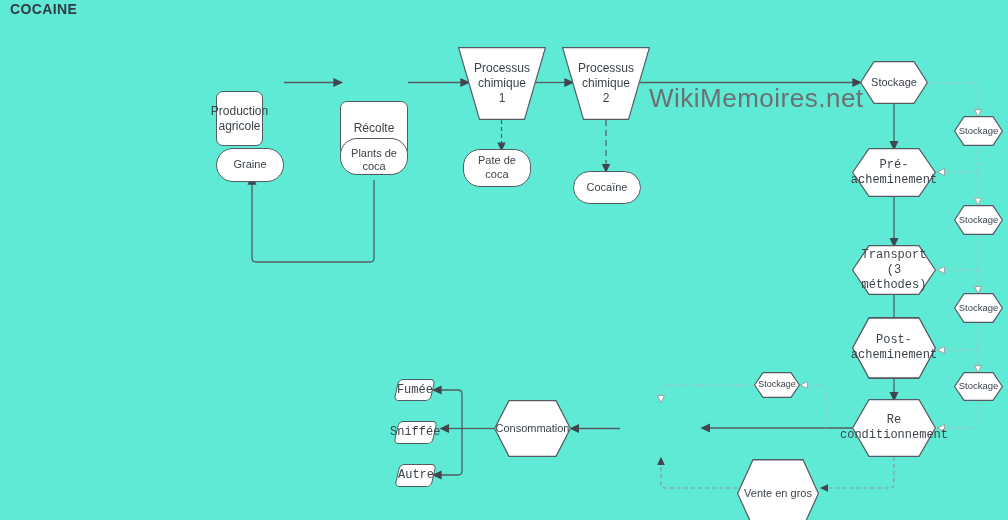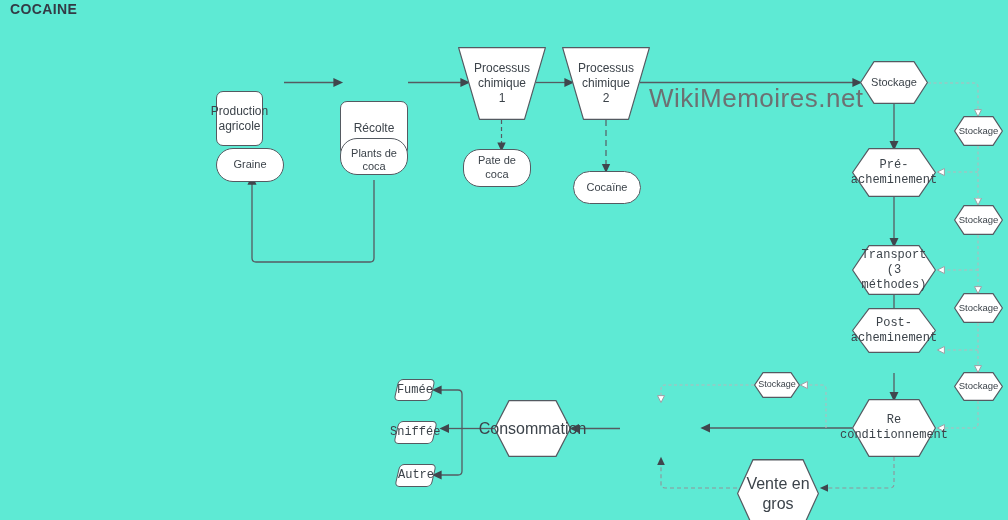--- a/index.html
+++ b/index.html
@@ -8,21 +8,21 @@
   #wires{position:absolute;left:0;top:0;}
   .solid{stroke:#555b61;stroke-width:1.3;fill:none;}
   .ddark{stroke:#565c63;stroke-width:1.2;fill:none;stroke-dasharray:4,3;}
   .ddot{stroke:#565c63;stroke-width:1.2;fill:none;stroke-dasharray:6,4;}
   .rail{stroke:#b5b8bb;stroke-width:1;fill:none;stroke-dasharray:3,2.5;}
   .mid{stroke:#8f9398;stroke-width:1.1;fill:none;stroke-dasharray:4,3;}
   .node{position:absolute;display:flex;align-items:center;justify-content:center;box-sizing:border-box;}
   .lbl{position:relative;text-align:center;white-space:pre-line;color:#3c434a;line-height:1.25;z-index:2;}
   .f12{font-size:12px;}
   .f11{font-size:11px;}
-  .f105{font-size:16px;}
+  .f105{font-size:11px;}
   .f10{font-size:12px;font-family:Liberation Mono, monospace;}
   .f95{font-size:9.5px;line-height:1.1;}
   .rect{border:1.2px solid #545a61;border-radius:7px;background:#fff;}
   .pill{border:1.2px solid #545a61;border-radius:17px;background:#fff;}
   .shape{position:absolute;left:0;top:0;width:100%;height:100%;z-index:1;}
   .shape polygon{fill:#ffffff;stroke:#545a61;stroke-width:1.2;stroke-linejoin:round;}
   .para{border:1.1px solid #545a61;border-radius:5px;background:#fff;transform:skewX(-13deg);}
   .para .lbl{transform:skewX(13deg);}
   #title{position:absolute;left:10px;top:1px;font-size:14px;font-weight:bold;
          color:#333a45;letter-spacing:.4px;}
@@ -137,21 +137,21 @@
     <span class="lbl f10">Pré-
 acheminement</span>
   </div>
   <div class="node" style="left:852px;top:245px;width:84px;height:50px;">
     <svg class="shape" viewBox="0 0 84 50" preserveAspectRatio="none">
         <polygon points="17,0.6 67,0.6 83.4,25 67,49.4 17,49.4 0.6,25"></polygon>
       </svg>
     <span class="lbl f10">Transport
 (3 méthodes)</span>
   </div>
-  <div class="node" style="left:852px;top:308px;width:84px;height:45px;">
+  <div class="node" style="left:852px;top:317px;width:84px;height:62px;">
     <svg class="shape" viewBox="0 0 84 45" preserveAspectRatio="none">
         <polygon points="17,0.6 67,0.6 83.4,22.5 67,44.4 17,44.4 0.6,22.5"></polygon>
       </svg>
     <span class="lbl f10">Post-
 acheminement</span>
   </div>
   <div class="node" style="left:852px;top:399px;width:84px;height:58px;">
     <svg class="shape" viewBox="0 0 84 58" preserveAspectRatio="none">
         <polygon points="17,0.6 67,0.6 83.4,29 67,57.4 17,57.4 0.6,29"></polygon>
       </svg>

